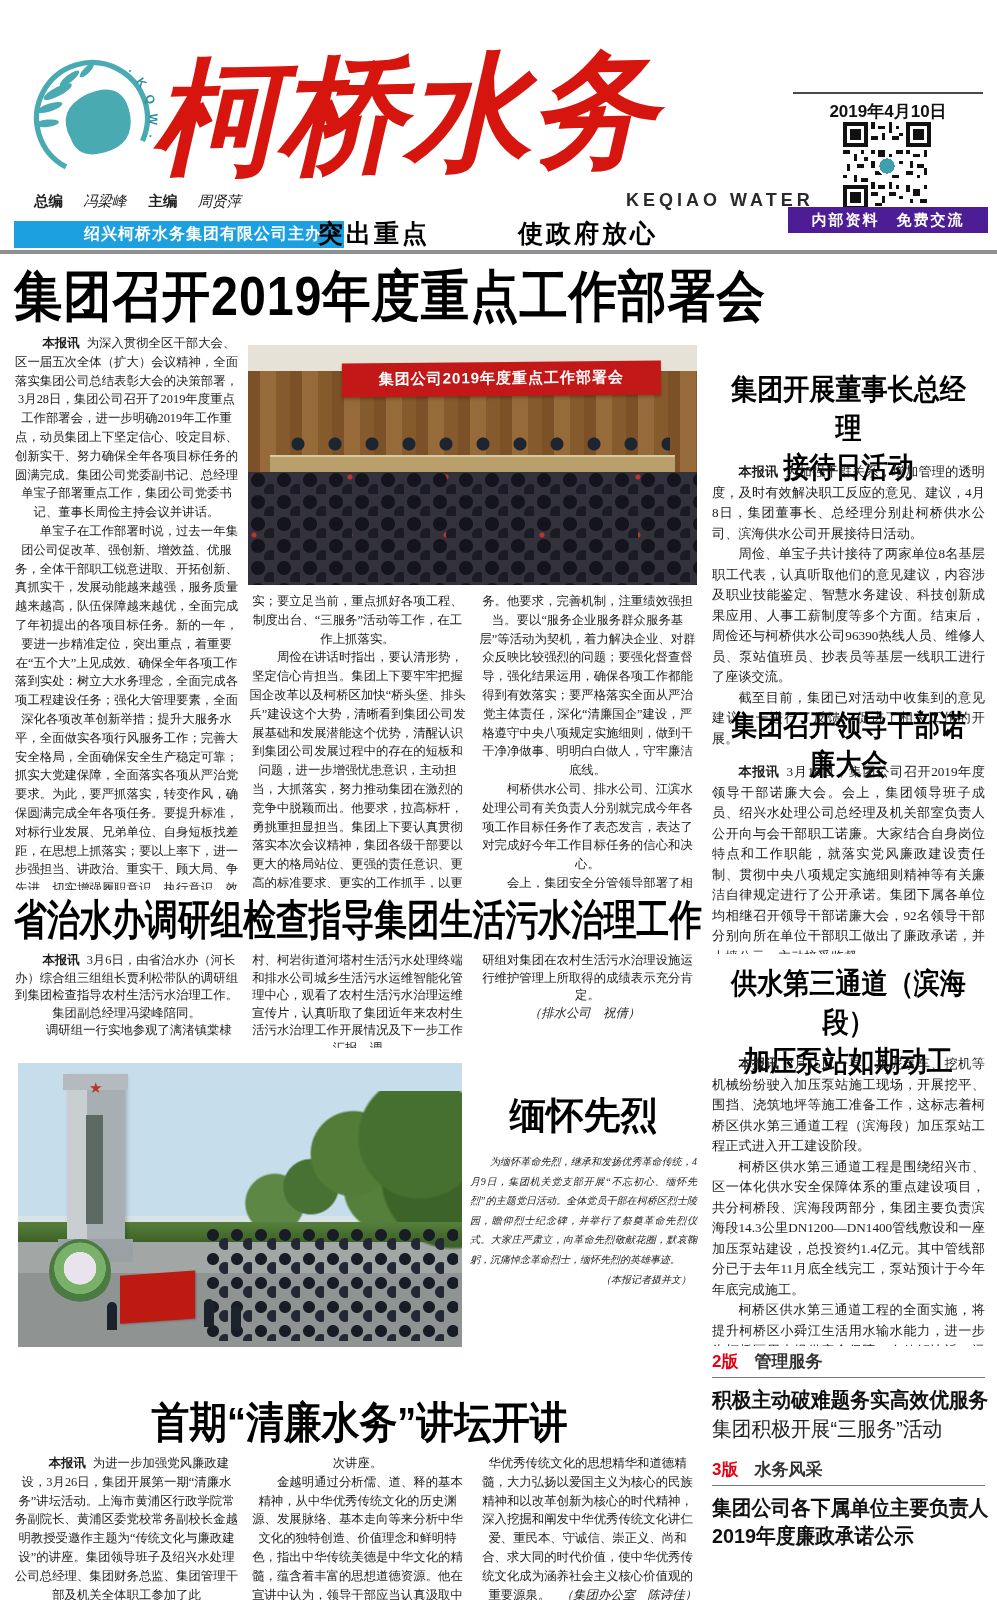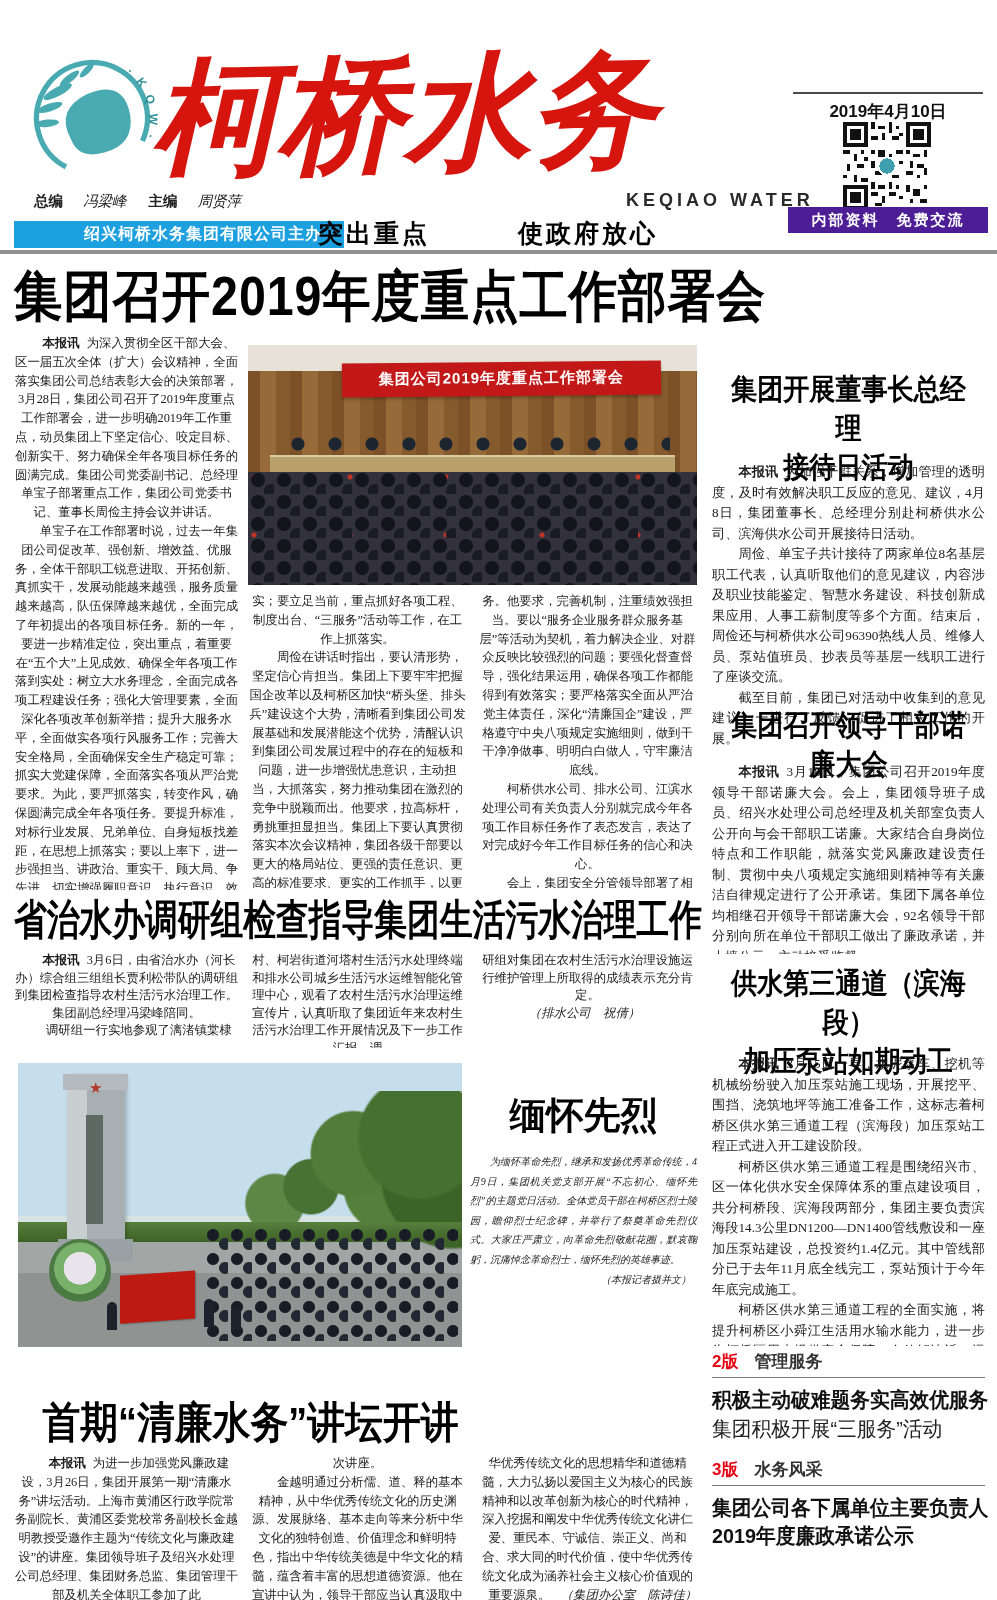--- a/index.html
+++ b/index.html
@@ -131,21 +131,21 @@
   .ph2-fig{position:absolute;width:10px;height:28px;background:#1c222c;border-radius:5px 5px 0 0;}
 
   
   #memorial{left:470px;top:1092px;width:227px;height:256px;}
   #mem-title{text-align:center;font-weight:900;font-size:37px;line-height:48px;color:#000;
      font-family:"Liberation Sans",sans-serif;}
   #mem-body{margin-top:12px;font-size:10px;line-height:19.6px;font-style:italic;text-align:justify;}
   #mem-body p{margin:0;}
 
   
-  #forum-head{left:14px;top:1394px;width:690px;height:52px;}
+  #forum-head{left:14px;top:1394px;width:690px;text-align:center;height:52px;}
   #forum-head span{font-weight:900;font-size:43px;white-space:nowrap;display:inline-block;
      transform:scaleX(.88);transform-origin:center;color:#000;}
   #forum-c1{left:14px;top:1454px;width:225px;height:150px;}
   #forum-c2{left:248px;top:1454px;width:219px;height:150px;}
   #forum-c3{left:478px;top:1454px;width:219px;height:150px;}
 </style>
 </head>
 <body>
 
 <div id="page">

